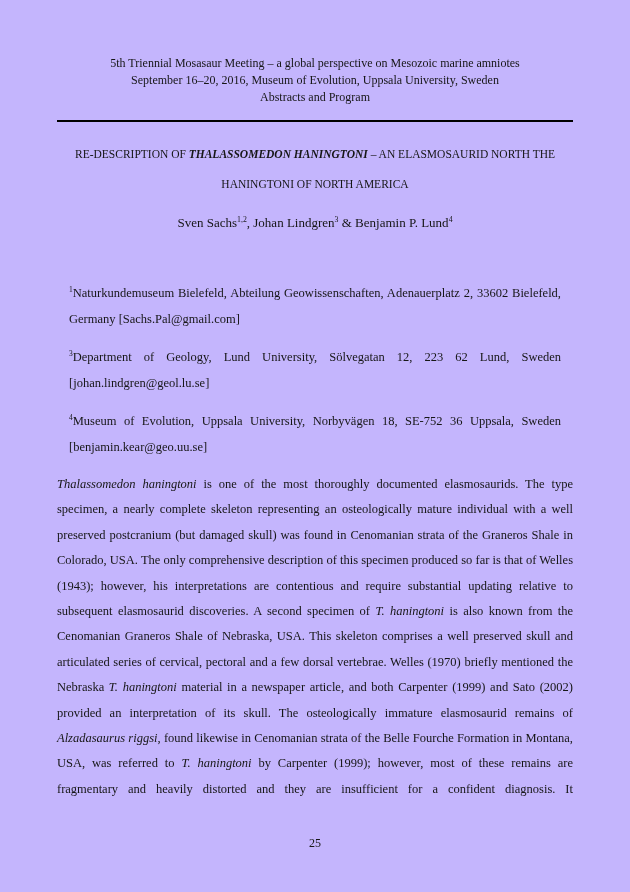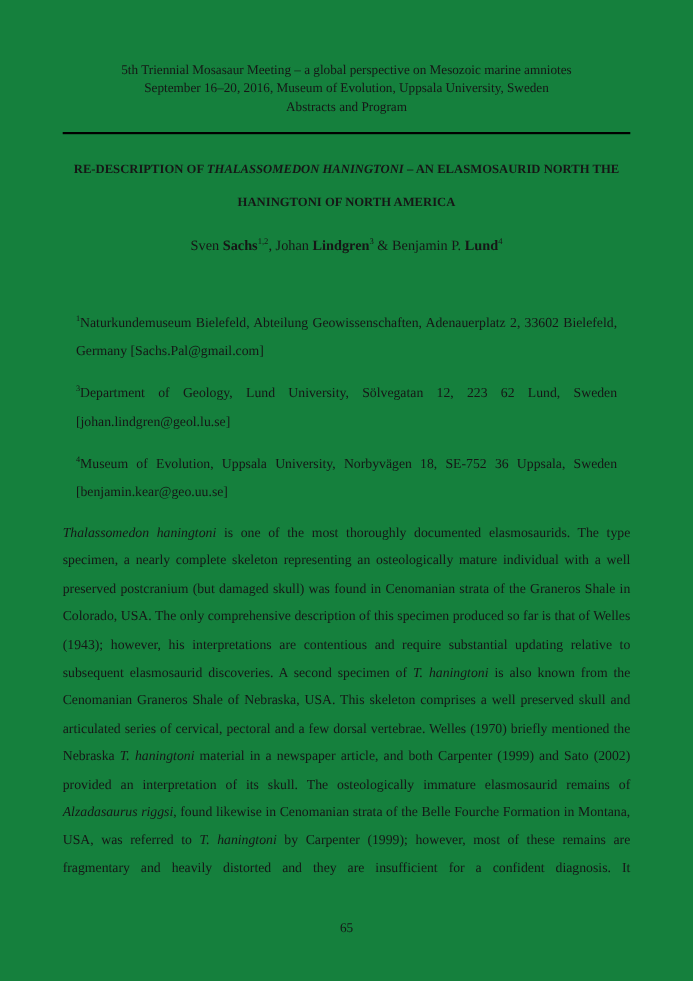--- a/index.html
+++ b/index.html
@@ -5,21 +5,21 @@
   html, body {
     margin: 0;
     padding: 0;
     background: #ffffff;
   }
   .page {
     position: relative;
     width: 630px;
     height: 892px;
     box-sizing: border-box;
-    background: #15803d;
+    background: #c4b5fd;
     color: #161616;
     font-family: "Liberation Serif", "DejaVu Serif", serif;
     padding: 55px 57px 0 57px;
     overflow: hidden;
   }
   .doc-header {
     text-align: center;
     font-size: 12px;
     line-height: 17px;
   }
@@ -50,21 +50,21 @@
     text-align: justify;
   }
   .affil { margin: 12px; }
   .abstract {
     margin: 6px 0 0 0;
     font-size: 12.5px;
     line-height: 25.4px;
     text-align: justify;
     text-align-last: justify;
   }
-  .seg-b { font-weight: bold; }
+  .seg-b { font-weight: normal; }
   .seg-i { font-style: italic; }
   .seg-bi { font-weight: bold; font-style: italic; }
   sup {
     font-size: 0.6em;
     vertical-align: super;
     line-height: 0;
   }
   .page-footer {
     position: absolute;
     left: 0;
@@ -96,16 +96,16 @@
 
   <div class="affiliations">
     <p class="affil"><sup>1</sup><span>Naturkundemuseum Bielefeld, Abteilung Geowissenschaften, Adenauerplatz 2, 33602 Bielefeld, Germany [Sachs.Pal@gmail.com]</span></p>
     <p class="affil"><sup>3</sup><span>Department of Geology, Lund University, Sölvegatan 12, 223 62 Lund, Sweden [johan.lindgren@geol.lu.se]</span></p>
     <p class="affil"><sup>4</sup><span>Museum of Evolution, Uppsala University, Norbyvägen 18, SE-752 36 Uppsala, Sweden [benjamin.kear@geo.uu.se]</span></p>
   </div>
 
   <p class="abstract"><span class="seg-i">Thalassomedon haningtoni</span><span> is one of the most thoroughly documented elasmosaurids. The type specimen, a nearly complete skeleton representing an osteologically mature individual with a well preserved postcranium (but damaged skull) was found in Cenomanian strata of the Graneros Shale in Colorado, USA. The only comprehensive description of this specimen produced so far is that of Welles (1943); however, his interpretations are contentious and require substantial updating relative to subsequent elasmosaurid discoveries. A second specimen of </span><span class="seg-i">T. haningtoni</span><span> is also known from the Cenomanian Graneros Shale of Nebraska, USA. This skeleton comprises a well preserved skull and articulated series of cervical, pectoral and a few dorsal vertebrae. Welles (1970) briefly mentioned the Nebraska </span><span class="seg-i">T. haningtoni</span><span> material in a newspaper article, and both Carpenter (1999) and Sato (2002) provided an interpretation of its skull. The osteologically immature elasmosaurid remains of </span><span class="seg-i">Alzadasaurus riggsi</span><span>, found likewise in Cenomanian strata of the Belle Fourche Formation in Montana, USA, was referred to </span><span class="seg-i">T. haningtoni</span><span> by Carpenter (1999); however, most of these remains are fragmentary and heavily distorted and they are insufficient for a confident diagnosis. It</span></p>
 
   <footer class="page-footer">
-    <span>65</span>
+    <span>25</span>
   </footer>
 
 </div>
 
 </body></html>

